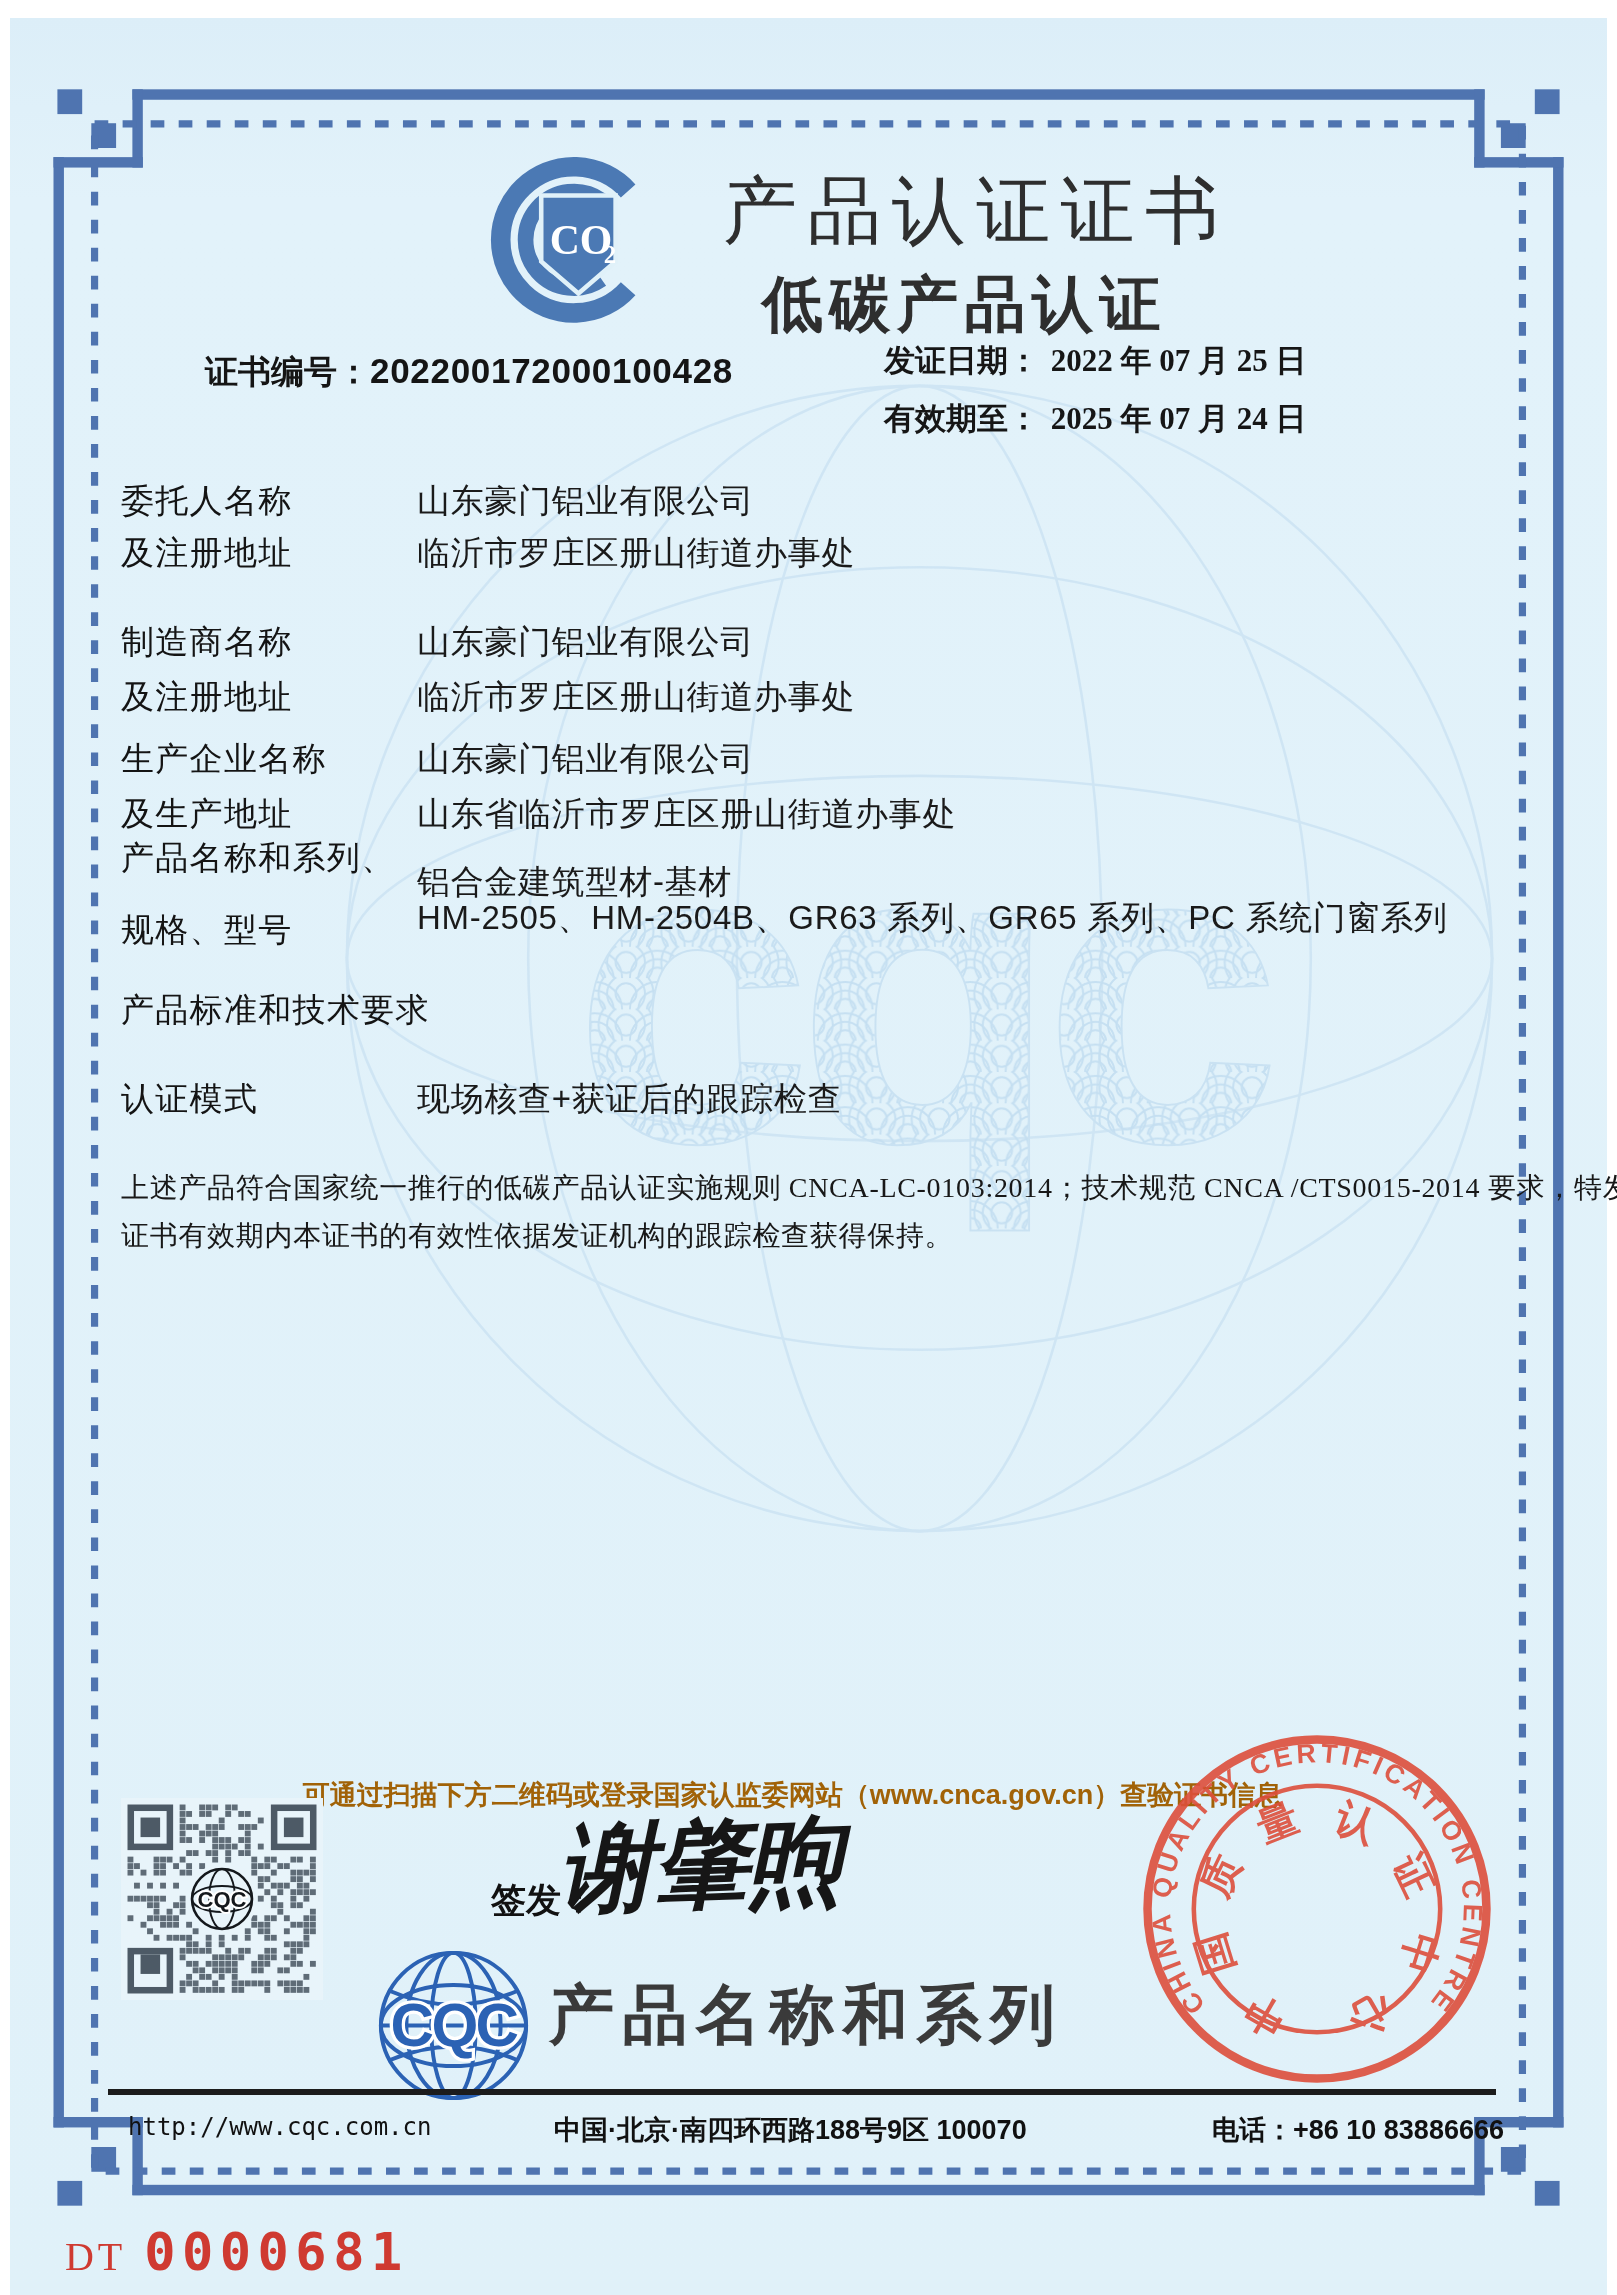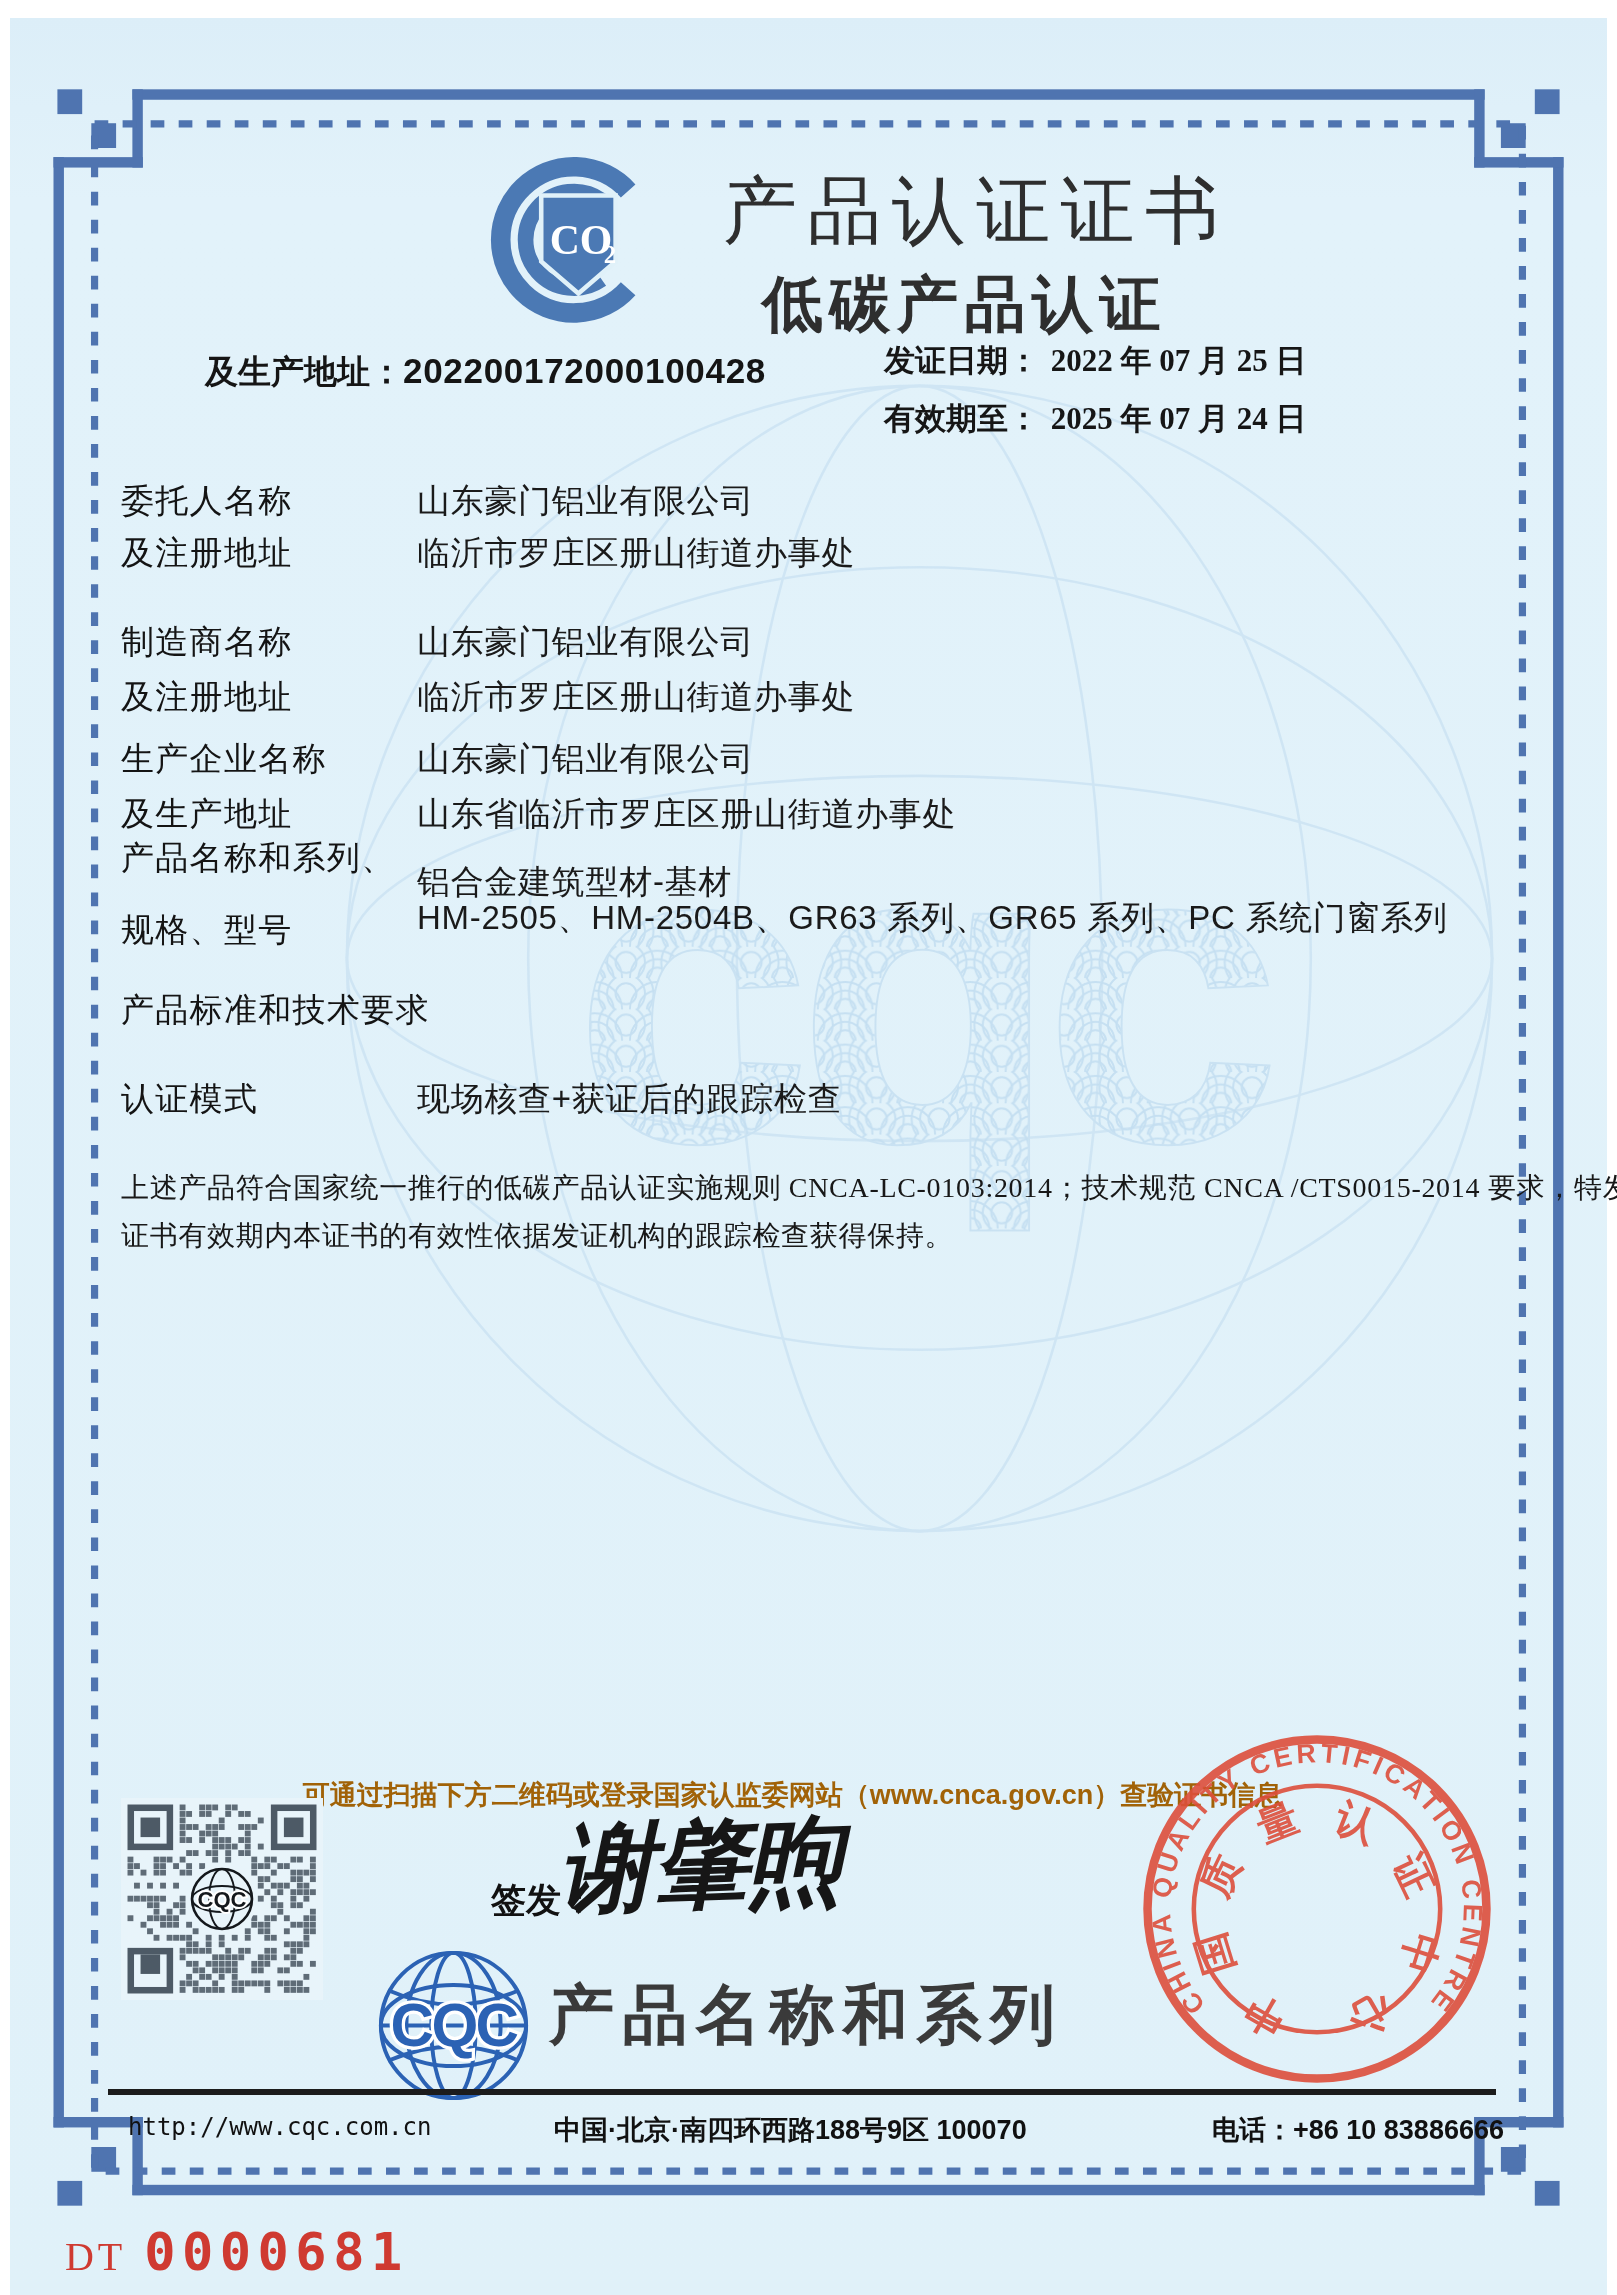--- a/index.html
+++ b/index.html
@@ -128,21 +128,21 @@
   </g>
   <polygon points="80,62 194,62 194,163 137,212 80,163" fill="#4b79b4" stroke="#e0f1f9" stroke-width="7"></polygon>
   <text class="co2-text" x="93" y="152" font-size="64">CO</text>
   <text class="co2-text" x="176" y="166" font-size="38">2</text>
 </svg>
 
 <div class="abs nowrap main-title">产品认证证书</div>
 <div class="abs nowrap sub-title">低碳产品认证</div>
 
 <div class="abs nowrap certno-line">
-  <span>及生产地址：</span><span class="val">202200172000100428</span>
+  <span>证书编号：</span><span class="val">202200172000100428</span>
 </div>
 
 <div class="abs nowrap date-line date1">
   <span>发证日期：</span><span class="val">2022 年 07 月 25 日</span>
 </div>
 <div class="abs nowrap date-line date2">
   <span>有效期至：</span><span class="val">2025 年 07 月 24 日</span>
 </div>
 
 <div class="abs nowrap flabel" style="top:479px">委托人名称</div>

